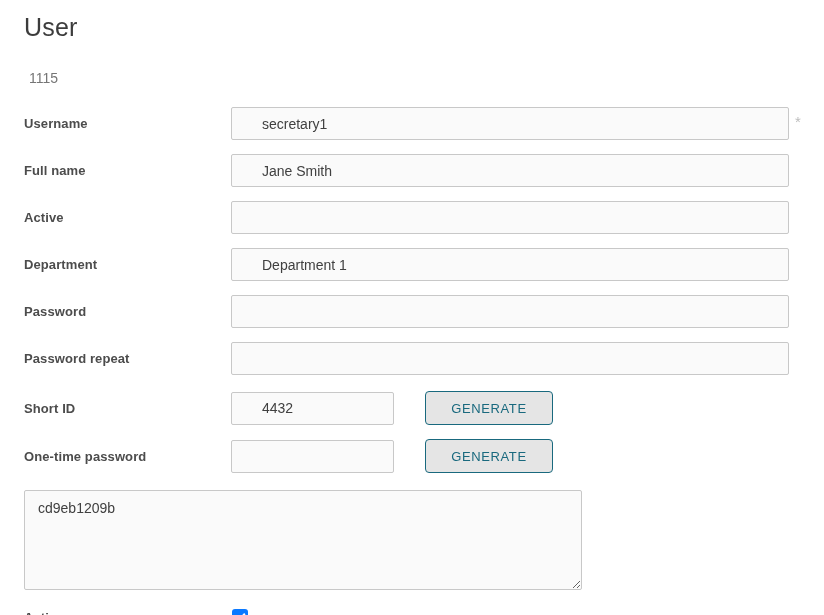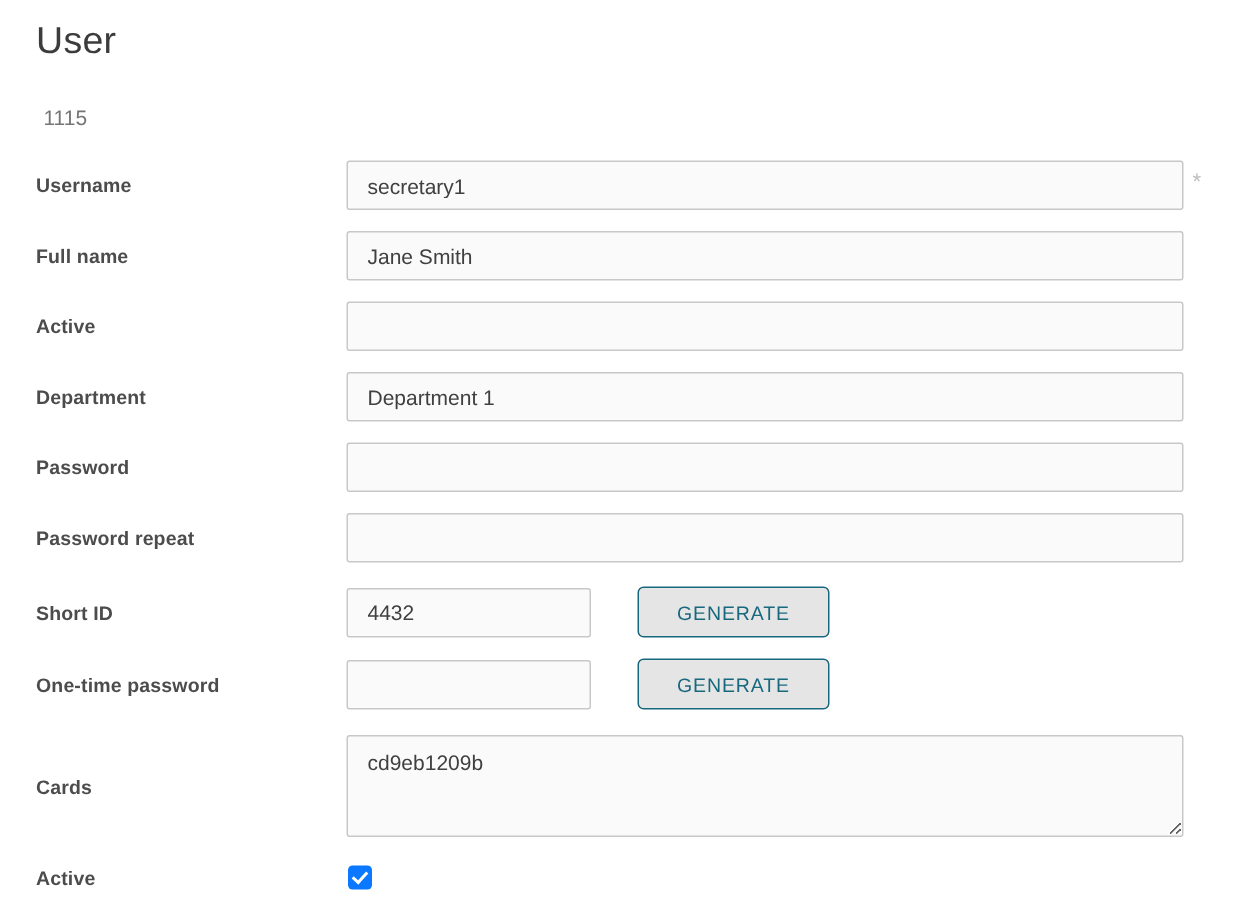--- a/index.html
+++ b/index.html
@@ -39,21 +39,21 @@
     color: #757575;
     padding-left: 5px;
   }
 
   .text-input {
     width: 558px;
     height: 33px;
     background: #fafafa;
     border: 1px solid #c8c8c8;
     border-radius: 2px;
-    padding: 0 13px;
+    padding: 0 30px;
     font-family: "Liberation Sans", sans-serif;
     font-size: 14px;
     color: #404040;
     outline: none;
   }
   .text-input.short { width: 163px; }
 
   .required-marker {
     color: #bdbdbd;
     font-size: 15px;
@@ -75,21 +75,21 @@
     font-weight: 500;
     letter-spacing: 0.6px;
     cursor: pointer;
   }
 
   .row-shortid { margin-top: 16px; }
   .row-onetime { margin-top: 5px; margin-bottom: 17px; }
 
   .cards-textarea {
     width: 558px;
-    height: 68px;
+    height: 100px;
     background: #fafafa;
     border: 1px solid #c8c8c8;
     border-radius: 2px;
     padding: 9px 13px;
     font-family: "Liberation Sans", sans-serif;
     font-size: 14px;
     color: #404040;
     outline: none;
     resize: both;
   }
@@ -182,21 +182,20 @@
 
 <div class="form-row row-onetime">
   <span class="form-label">One-time password</span>
   <div class="control-area">
     <input type="text" class="text-input short" value="" style="">
     <button class="generate-btn">GENERATE</button>
   </div>
 </div>
 
 <div class="form-row">
-  <span class="form-label">Cards</span>
   <div class="control-area">
     <textarea class="cards-textarea" style="">cd9eb1209b</textarea>
   </div>
 </div>
 
 <div class="form-row row-active">
   <span class="form-label">Active</span>
   <div class="control-area">
     <input type="checkbox" class="active-checkbox" checked="true" style="">
   </div>

